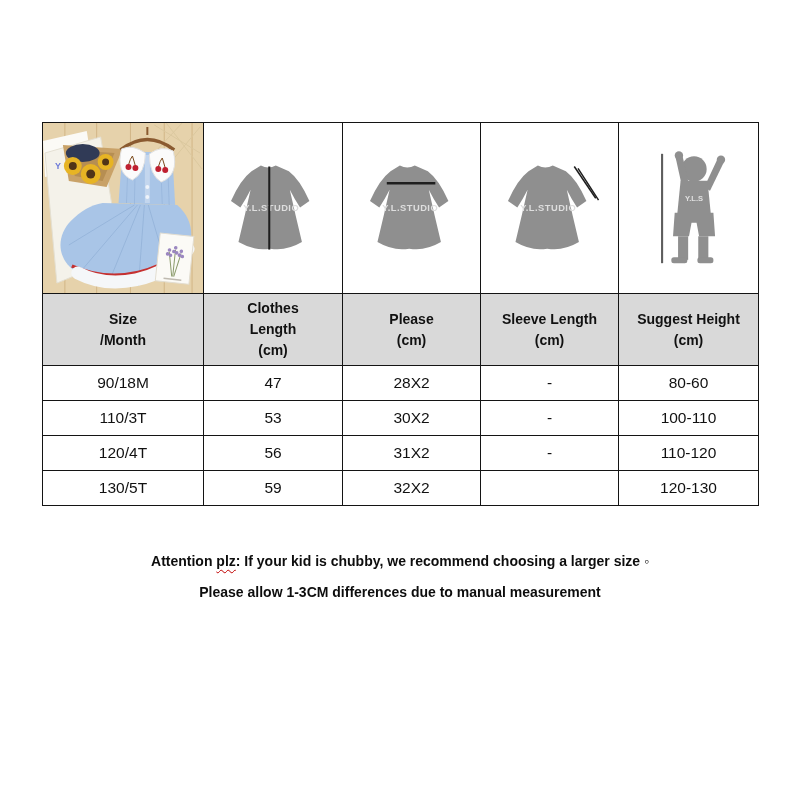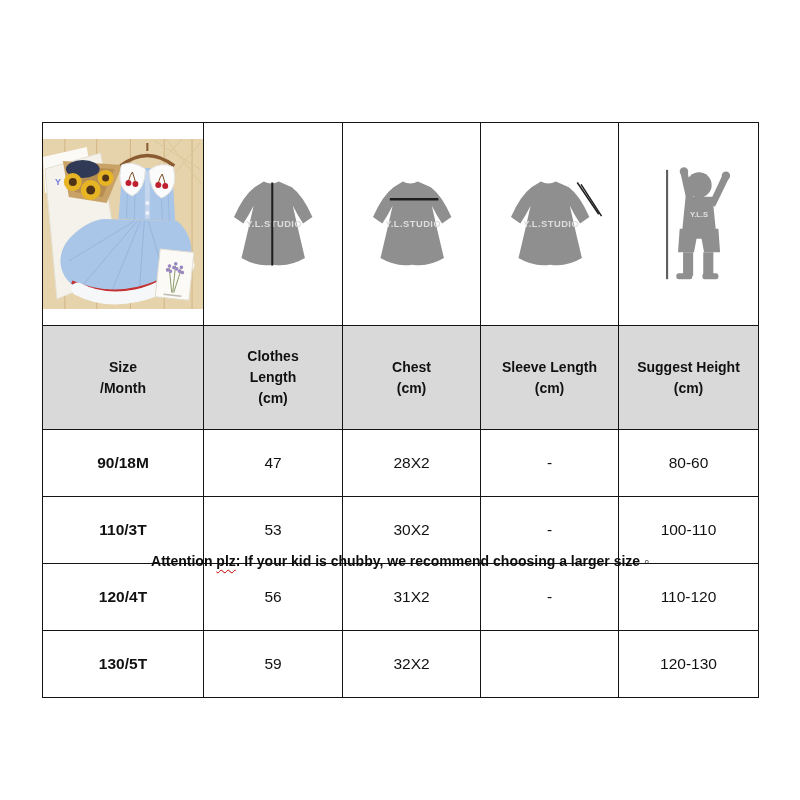--- a/index.html
+++ b/index.html
@@ -5,30 +5,30 @@
   html,body { margin:0; padding:0; }
   body { font-family: "Liberation Sans", "DejaVu Sans", sans-serif; background:#ffffff; }
   .canvas { position:relative; width:800px; height:800px; background:#ffffff; overflow:hidden; }
 
   
   table.size-chart {
     position:absolute; left:42px; top:122px; width:716px;
     border-collapse:collapse; table-layout:fixed;
   }
   .size-chart td, .size-chart th {
-    border:1.5px solid #141414; padding:16px; text-align:center; vertical-align:middle;
+    border:1.5px solid #141414; padding:0; text-align:center; vertical-align:middle;
     color:#111;
   }
   tr.img-row td { height:170px; background:#ffffff; overflow:hidden; }
   tr.img-row td.photo-cell { padding:0; }
   tr.header-row th {
     height:71px; background:#d9d9d9; font-size:14px; font-weight:bold; line-height:21px;
   }
   tr.data-row td { height:34px; font-size:15.5px; font-weight:normal; }
-  tr.data-row td.size-col { font-weight:bold;margin-left:12px; }
+  tr.data-row td.size-col { font-weight:normal;margin-left:12px; }
 
   svg.cell-art { display:block; margin:0 auto; }
   svg.photo-art { display:block; width:100%; height:100%; }
 
   
   .note {
     position:absolute; left:0; width:800px; text-align:center;
     font-size:14px; font-weight:bold; color:#0d0d0d; white-space:pre-wrap;
   }
   .note-1 { top:553px; }
@@ -218,21 +218,21 @@
       <th>
         <div>Size</div>
         <div>/Month</div>
       </th>
       <th>
         <div>Clothes</div>
         <div>Length</div>
         <div>(cm)</div>
       </th>
       <th>
-        <div>Chest</div>
+        <div>Please</div>
         <div>(cm)</div>
       </th>
       <th>
         <div>Sleeve Length</div>
         <div>(cm)</div>
       </th>
       <th>
         <div>Suggest Height</div>
         <div>(cm)</div>
       </th>
@@ -264,14 +264,15 @@
       <td>59</td>
       <td>32X2</td>
       <td></td>
       <td>120-130</td>
     </tr>
 
     </tbody>
   </table>
 
   <div class="note note-1"><span>Attention </span><span class="wavy">plz</span><span>: If your kid is chubby, we recommend choosing a larger size ◦</span></div>
+  <div class="note note-2">Please allow 1-3CM differences due to manual measurement</div>
 
 </div>
 
 </body></html>

